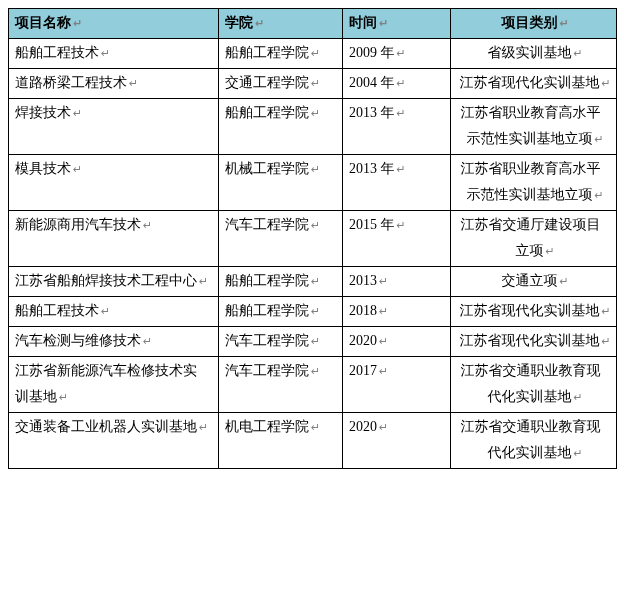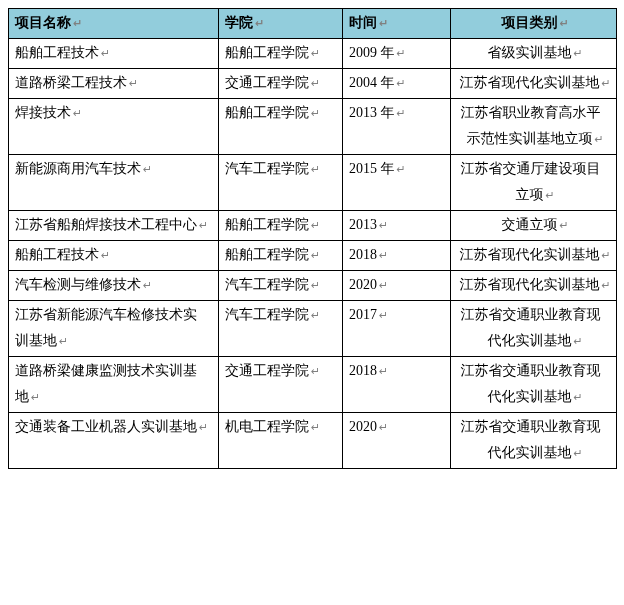--- a/index.html
+++ b/index.html
@@ -76,20 +76,26 @@
           <td class="col-time"><span class="txt">2004 年</span><span class="eom">↵</span></td>
           <td class="col-category"><span class="txt">江苏省现代化实训基地</span><span class="eom">↵</span></td>
         </tr>
         <tr>
           <td class="col-project"><span class="txt">焊接技术</span><span class="eom">↵</span></td>
           <td class="col-college"><span class="txt">船舶工程学院</span><span class="eom">↵</span></td>
           <td class="col-time"><span class="txt">2013 年</span><span class="eom">↵</span></td>
           <td class="col-category"><span class="txt">江苏省职业教育高水平示范性实训基地立项</span><span class="eom">↵</span></td>
         </tr>
         <tr>
+          <td class="col-project"><span class="txt">模具技术</span><span class="eom">↵</span></td>
+          <td class="col-college"><span class="txt">机械工程学院</span><span class="eom">↵</span></td>
+          <td class="col-time"><span class="txt">2013 年</span><span class="eom">↵</span></td>
+          <td class="col-category"><span class="txt">江苏省职业教育高水平示范性实训基地立项</span><span class="eom">↵</span></td>
+        </tr>
+        <tr>
           <td class="col-project"><span class="txt">新能源商用汽车技术</span><span class="eom">↵</span></td>
           <td class="col-college"><span class="txt">汽车工程学院</span><span class="eom">↵</span></td>
           <td class="col-time"><span class="txt">2015 年</span><span class="eom">↵</span></td>
           <td class="col-category"><span class="txt">江苏省交通厅建设项目立项</span><span class="eom">↵</span></td>
         </tr>
         <tr>
           <td class="col-project"><span class="txt">江苏省船舶焊接技术工程中心</span><span class="eom">↵</span></td>
           <td class="col-college"><span class="txt">船舶工程学院</span><span class="eom">↵</span></td>
           <td class="col-time"><span class="txt">2013</span><span class="eom">↵</span></td>
           <td class="col-category"><span class="txt">交通立项</span><span class="eom">↵</span></td>
@@ -106,26 +112,20 @@
           <td class="col-time"><span class="txt">2020</span><span class="eom">↵</span></td>
           <td class="col-category"><span class="txt">江苏省现代化实训基地</span><span class="eom">↵</span></td>
         </tr>
         <tr>
           <td class="col-project"><span class="txt">江苏省新能源汽车检修技术实训基地</span><span class="eom">↵</span></td>
           <td class="col-college"><span class="txt">汽车工程学院</span><span class="eom">↵</span></td>
           <td class="col-time"><span class="txt">2017</span><span class="eom">↵</span></td>
           <td class="col-category"><span class="txt">江苏省交通职业教育现代化实训基地</span><span class="eom">↵</span></td>
         </tr>
         <tr>
-          <td class="col-project"><span class="txt">道路桥梁健康监测技术实训基地</span><span class="eom">↵</span></td>
-          <td class="col-college"><span class="txt">交通工程学院</span><span class="eom">↵</span></td>
-          <td class="col-time"><span class="txt">2018</span><span class="eom">↵</span></td>
-          <td class="col-category"><span class="txt">江苏省交通职业教育现代化实训基地</span><span class="eom">↵</span></td>
-        </tr>
-        <tr>
           <td class="col-project"><span class="txt">交通装备工业机器人实训基地</span><span class="eom">↵</span></td>
           <td class="col-college"><span class="txt">机电工程学院</span><span class="eom">↵</span></td>
           <td class="col-time"><span class="txt">2020</span><span class="eom">↵</span></td>
           <td class="col-category"><span class="txt">江苏省交通职业教育现代化实训基地</span><span class="eom">↵</span></td>
         </tr>
       </tbody>
   </table>
 </main>
 
 </body></html>

